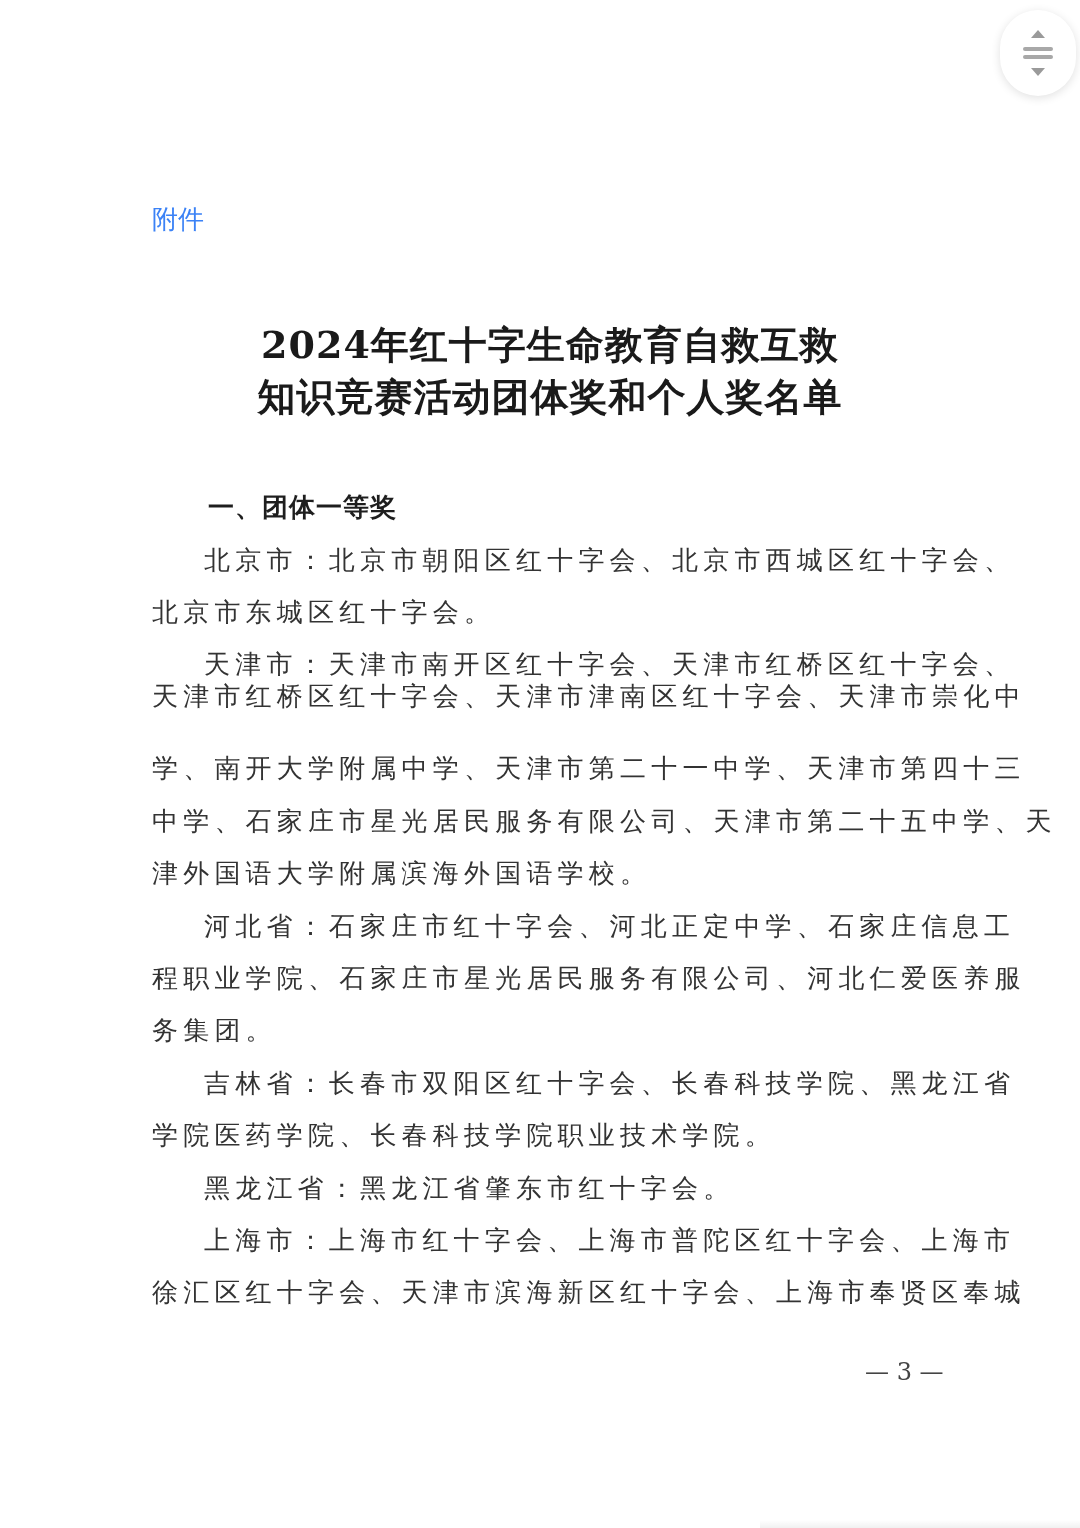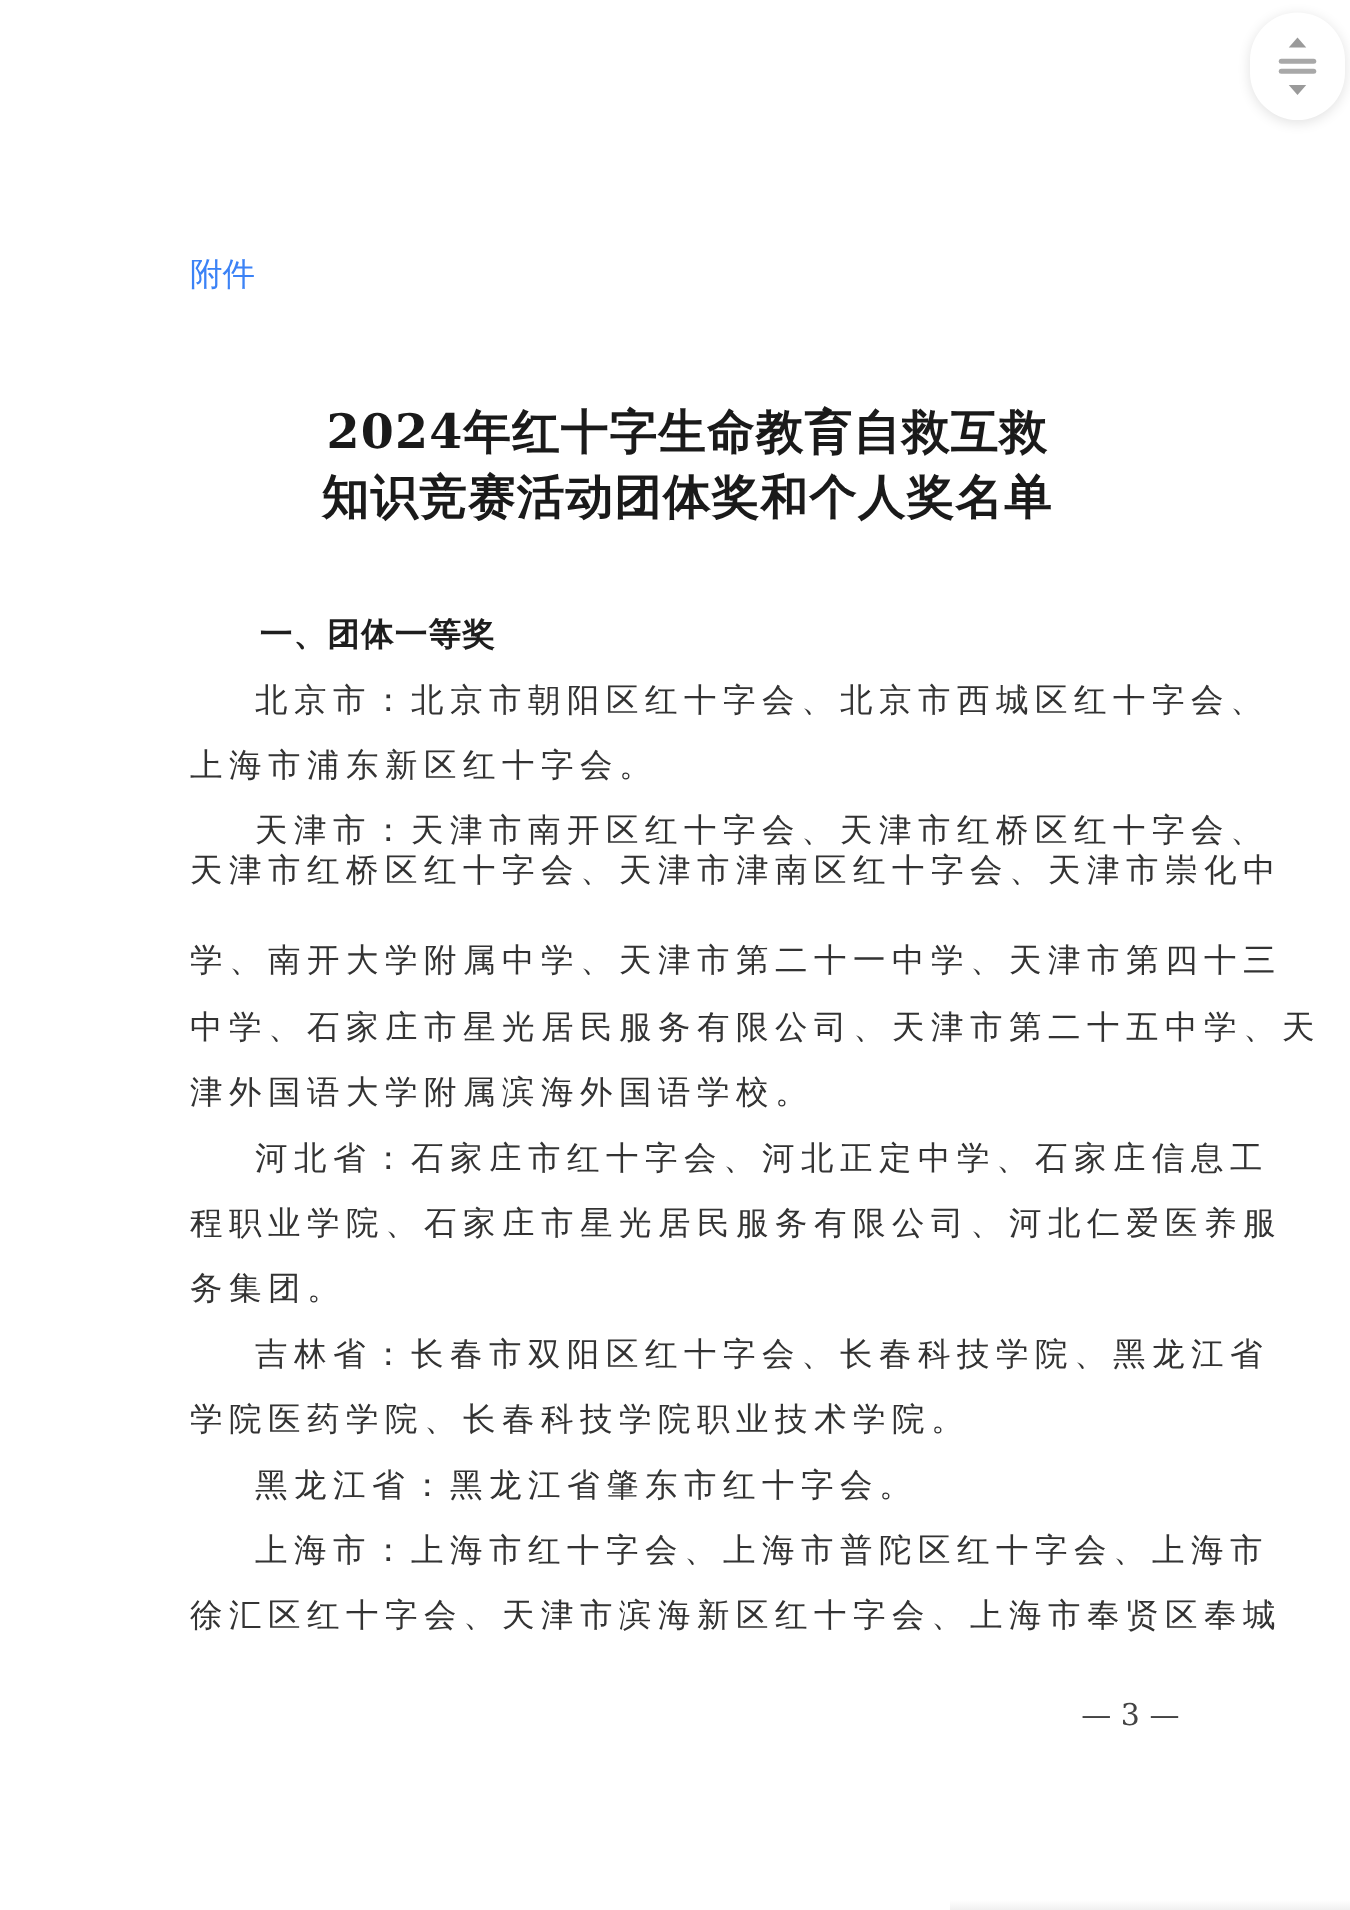--- a/index.html
+++ b/index.html
@@ -42,21 +42,21 @@
   <div class="bar"></div>
   <div class="tri-down"></div>
 </div>
 
 <div class="attachment">附件</div>
 <div class="title l1">2024年红十字生命教育自救互救</div>
 <div class="title l2">知识竞赛活动团体奖和个人奖名单</div>
 <div class="section-heading">一、团体一等奖</div>
 
 <div class="line indent" style="top:543px">北京市：北京市朝阳区红十字会、北京市西城区红十字会、</div>
-<div class="line" style="top:595px">上海市浦东新区红十字会。</div>
+<div class="line" style="top:595px">北京市东城区红十字会。</div>
 <div class="line indent" style="top:647px">天津市：天津市南开区红十字会、天津市红桥区红十字会、</div>
 <div class="line" style="top:679px">天津市红桥区红十字会、天津市津南区红十字会、天津市崇化中</div>
 <div class="line" style="top:751px">学、南开大学附属中学、天津市第二十一中学、天津市第四十三</div>
 <div class="line" style="top:804px">中学、石家庄市星光居民服务有限公司、天津市第二十五中学、天</div>
 <div class="line" style="top:856px">津外国语大学附属滨海外国语学校。</div>
 <div class="line indent" style="top:909px">河北省：石家庄市红十字会、河北正定中学、石家庄信息工</div>
 <div class="line" style="top:961px">程职业学院、石家庄市星光居民服务有限公司、河北仁爱医养服</div>
 <div class="line" style="top:1013px">务集团。</div>
 <div class="line indent" style="top:1066px">吉林省：长春市双阳区红十字会、长春科技学院、黑龙江省</div>
 <div class="line" style="top:1118px">学院医药学院、长春科技学院职业技术学院。</div>

